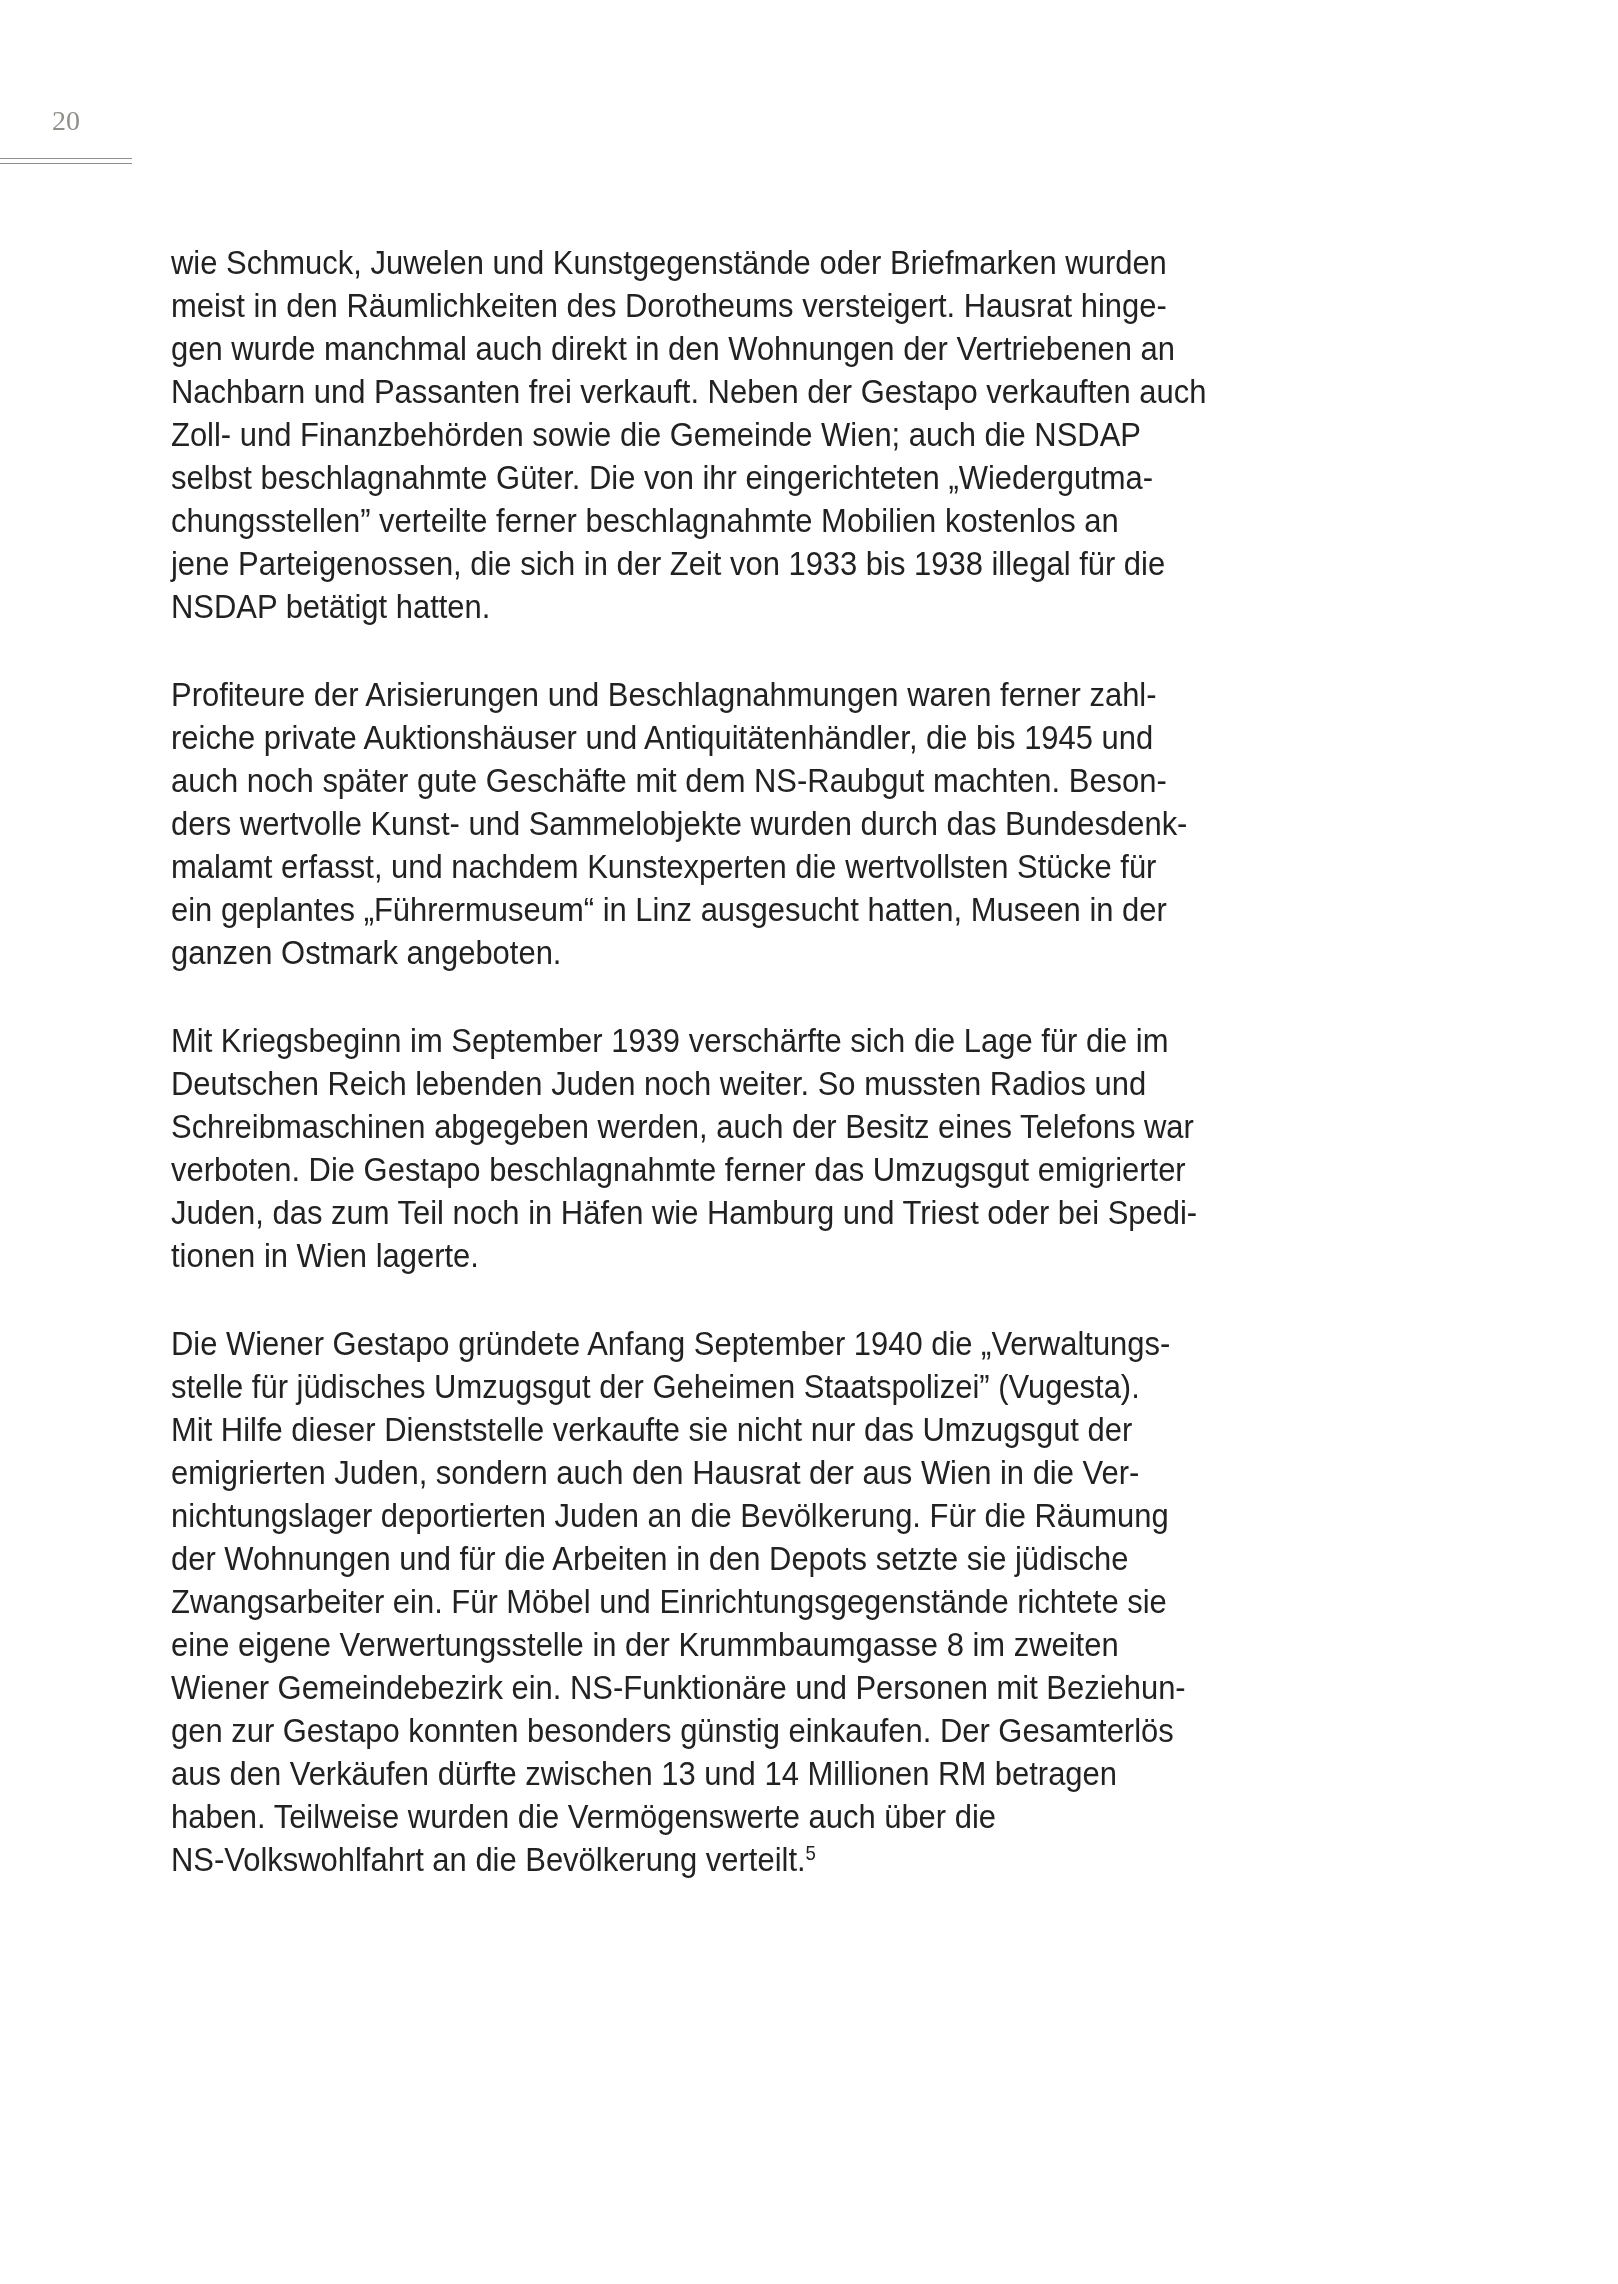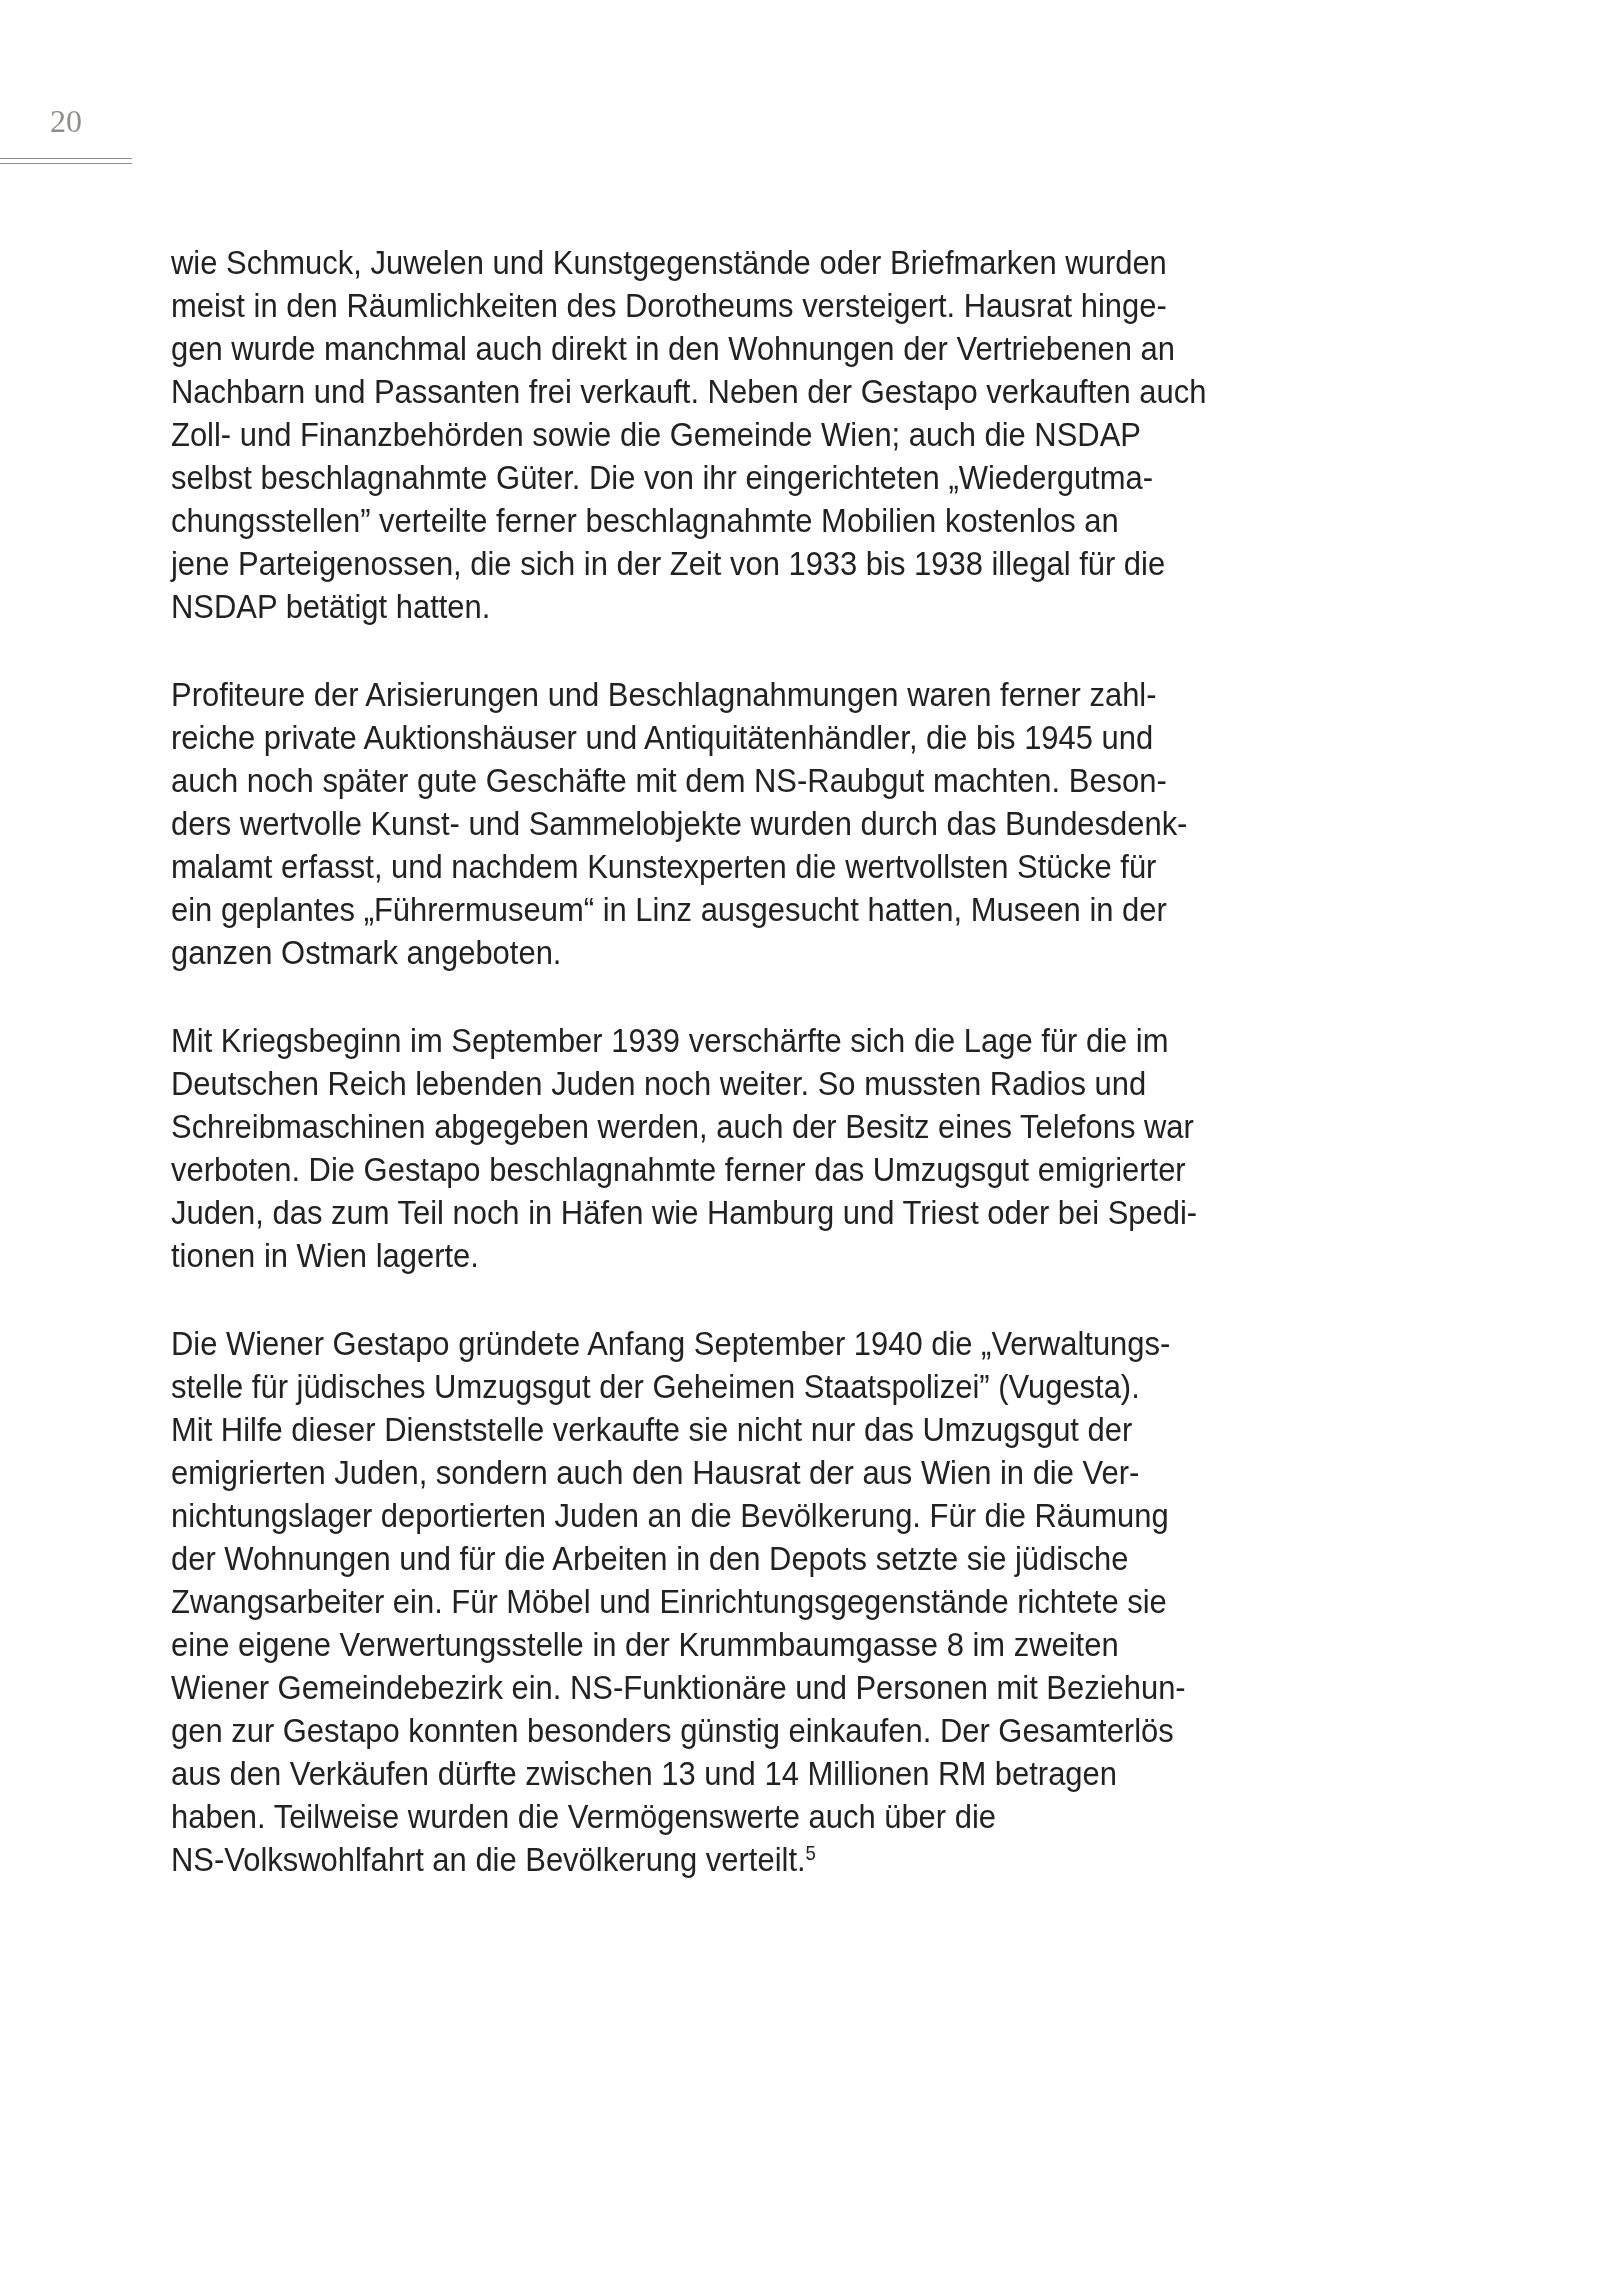--- a/index.html
+++ b/index.html
@@ -17,21 +17,21 @@
     font-family:"Liberation Sans","DejaVu Sans",sans-serif;
     color:var(--text-color);
   }
   .page-number{
     position:absolute;
     left:0;
     top:105px;
     width:132px;
     text-align:center;
     font-family:"Liberation Serif","DejaVu Serif",serif;
-    font-size:32px;
+    font-size:28px;
     line-height:32px;
     color:var(--muted-color);
   }
   .header-rule{
     position:absolute;
     left:0;
     top:158px;
     width:132px;
     height:5.7px;
     border-top:1.6px solid var(--muted-color);

